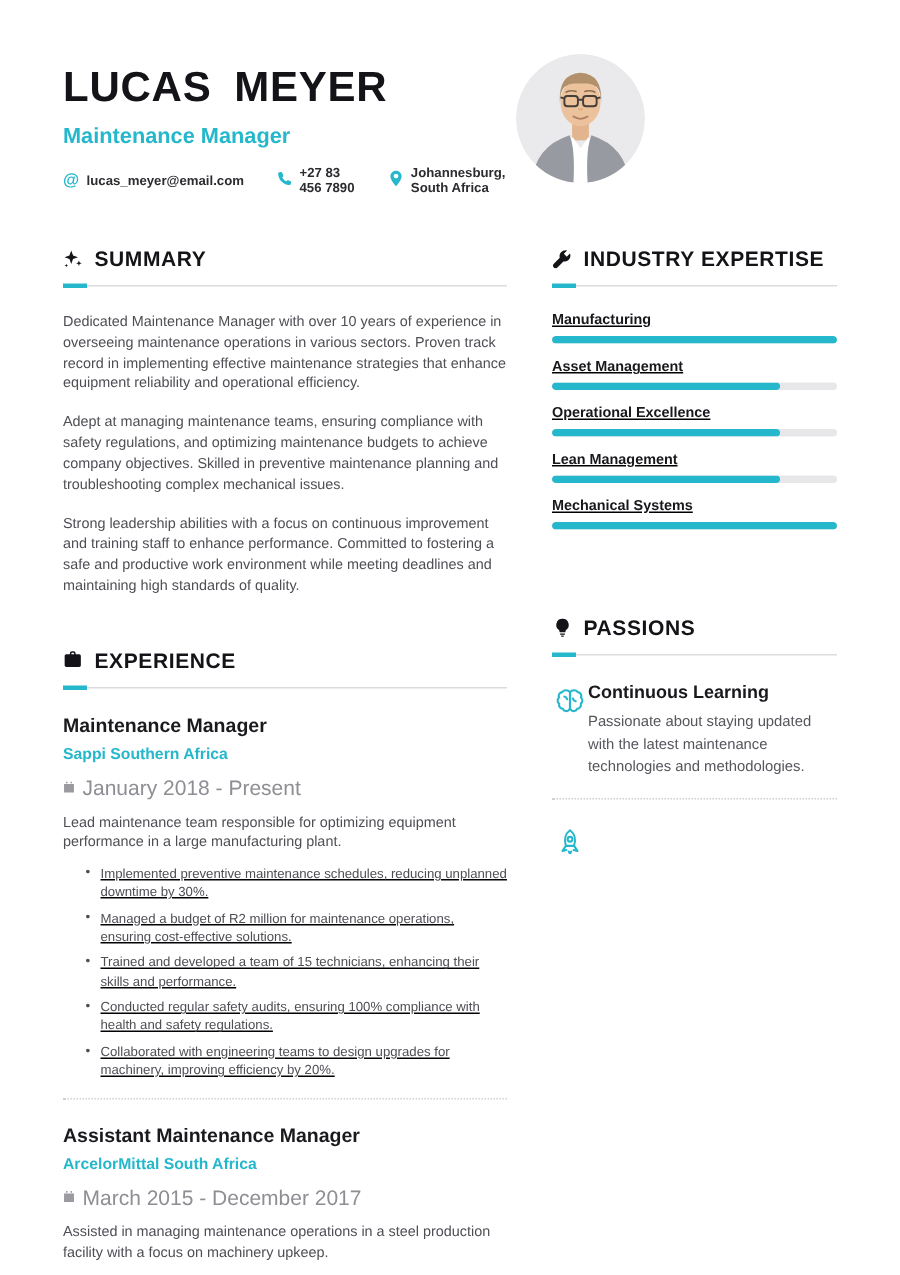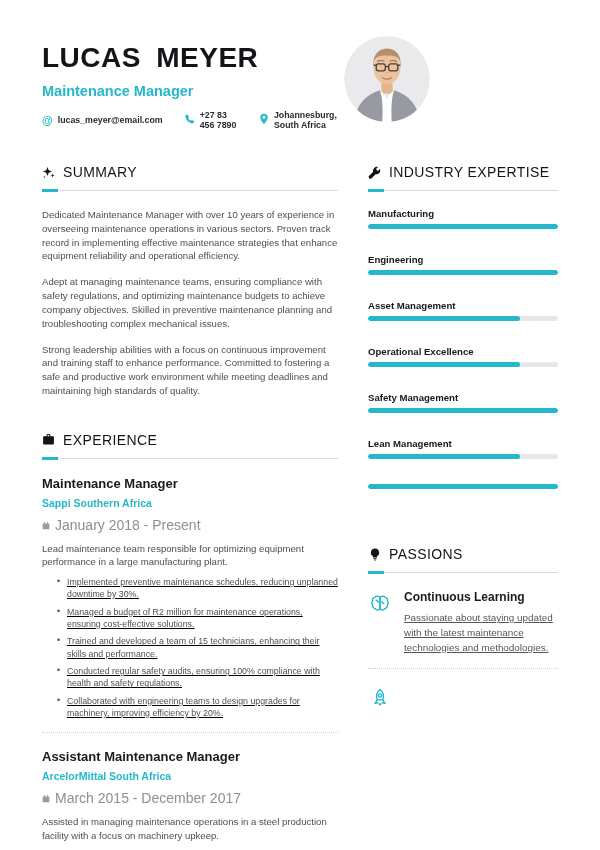--- a/index.html
+++ b/index.html
@@ -18,21 +18,21 @@
   .avatar { width:86px; height:86px; border-radius:50%; overflow:hidden; flex:0 0 auto; margin-right:12px; }
   .avatar svg { display:block; width:86px; height:86px; }
 
   
   .columns { display:flex; gap:30px; margin-top:34px; }
   .col-left { width:296px; flex:0 0 296px; }
   .col-right { width:190px; flex:0 0 190px; }
 
   
   .sec-head { display:flex; align-items:center; gap:8px; }
-  .sec-head h2 { font-size:14px; font-weight:400; letter-spacing:.4px; color:#141418; }
+  .sec-head h2 { font-size:14px; font-weight:700; letter-spacing:.4px; color:#141418; }
   .sec-head .sicon { display:inline-flex; width:13px; height:13px; align-items:center; justify-content:center; }
   .divider { position:relative; height:3px; margin-top:9px; margin-bottom:16px; }
   .divider::after { content:""; position:absolute; left:0; right:0; top:1px; height:1px; background:#dcdcdf; }
   .divider::before { content:""; position:absolute; left:0; top:0; width:16px; height:3px; background:#25b7cb; z-index:1; }
 
   
   .para { font-size:9.6px; line-height:1.44; color:#4e4e55; margin-bottom:12px; }
 
   
   .section-gap { margin-top:34px; }
@@ -40,30 +40,30 @@
   .xp-company { font-size:10.5px; font-weight:700; color:#25b7cb; margin-top:6px; }
   .xp-daterow { display:flex; align-items:center; gap:5px; margin-top:7px; }
   .xp-date { font-size:14px; color:#8e8e94; }
   .xp-summary { font-size:9.6px; line-height:1.42; color:#4e4e55; margin-top:8px; }
   .xp-bullets { list-style:none; margin:7px 0 0 15px;text-decoration:underline; }
   .xp-bullets li { position:relative; padding-left:10px; font-size:8.8px; line-height:1.38; color:#4e4e55; margin-bottom:5.5px; }
   .xp-bullets li::before { content:"•"; position:absolute; left:0; top:-1px; color:#4e4e55; font-size:9px; }
   .dotted { border:none; border-top:1.5px dotted #cfcfd4; margin:13px 0 16px 0; }
 
   
-  .skill { margin-bottom:25px; }
+  .skill { margin-bottom:10px;text-decoration:underline; }
   .skill-name { font-size:9.6px; font-weight:700; color:#17171c; margin-bottom:5px; }
   .skill-track { width:100%; height:5px; background:#e7e7ea; border-radius:3px; overflow:hidden; }
   .skill-fill { height:100%; background:#25b7cb; border-radius:3px; }
 
   
-  .passion { display:flex; gap:12px; align-items:flex-start; }
+  .passion { display:flex; align-items:flex-start; }
   .passion .picon { flex:0 0 24px; width:24px; height:24px; margin-top:2px; }
   .passion-title { font-size:12px; font-weight:800; color:#1a1a1e; }
-  .passion-text { font-size:9.9px; line-height:1.52; color:#55555c; margin-top:6px;text-decoration:underline; }
+  .passion-text { font-size:9.9px; line-height:1.52; color:#55555c; margin-top:6px; }
 </style>
 </head>
 <body>
 
 <div class="page">
 
   <div class="header">
     <div>
       <h1 class="name">LUCAS MEYER</h1>
       <div class="job-title">Maintenance Manager</div>
@@ -200,50 +200,39 @@
         </div>
         <div class="divider"></div>
 
         <div class="skill">
           <div class="skill-name">Manufacturing</div>
           <div class="skill-track">
               <div class="skill-fill" style="width: 100%;"></div>
             </div>
         </div>
         <div class="skill">
-          <div class="skill-name">Engineering</div>
-          <div class="skill-track">
-              <div class="skill-fill" style="width: 100%;"></div>
-            </div>
-        </div>
-        <div class="skill">
           <div class="skill-name">Asset Management</div>
           <div class="skill-track">
               <div class="skill-fill" style="width: 80%;"></div>
             </div>
         </div>
         <div class="skill">
           <div class="skill-name">Operational Excellence</div>
           <div class="skill-track">
               <div class="skill-fill" style="width: 80%;"></div>
             </div>
         </div>
         <div class="skill">
-          <div class="skill-name">Safety Management</div>
-          <div class="skill-track">
-              <div class="skill-fill" style="width: 100%;"></div>
-            </div>
-        </div>
-        <div class="skill">
           <div class="skill-name">Lean Management</div>
           <div class="skill-track">
               <div class="skill-fill" style="width: 80%;"></div>
             </div>
         </div>
         <div class="skill">
+          <div class="skill-name">Mechanical Systems</div>
           <div class="skill-track">
               <div class="skill-fill" style="width: 100%;"></div>
             </div>
         </div>
       </section>
 
       <section style="margin-top:57px;">
         <div class="sec-head">
           <span class="sicon">
             <svg width="12" height="13" viewBox="0 0 12 13">

